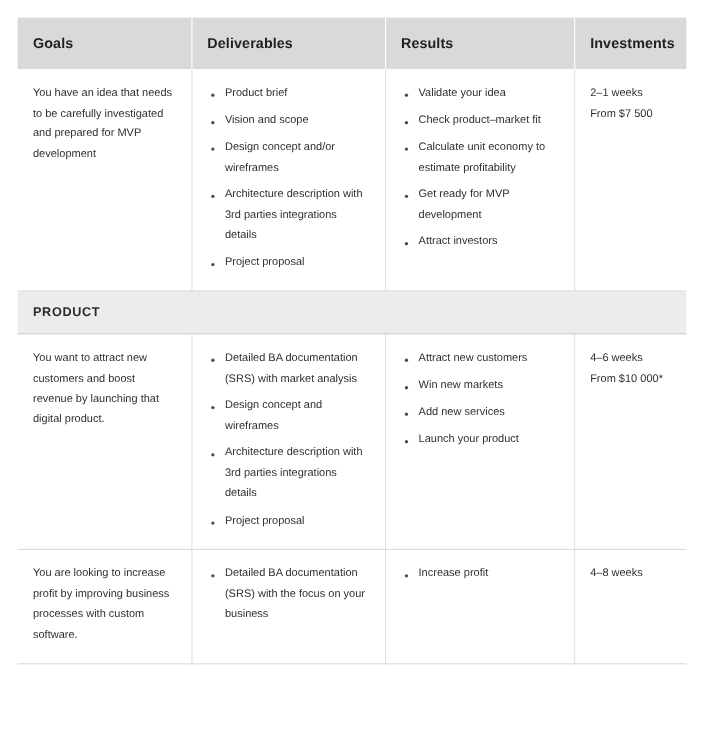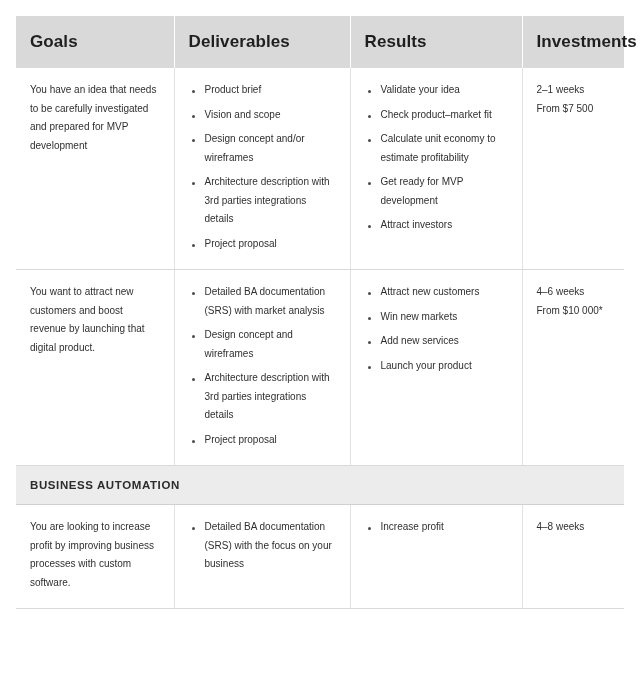--- a/index.html
+++ b/index.html
@@ -25,21 +25,21 @@
     table-layout: fixed;
   }
   table.pricing col.c-goals      { width: 158px; }
   table.pricing col.c-deliver    { width: 176px; }
   table.pricing col.c-results    { width: 172px; }
   table.pricing col.c-invest     { width: 102px; }
 
   thead th {
     background: #d9d9d9;
     text-align: left;
-    font-size: 17px;
+    font-size: 13px;
     font-weight: bold;
     color: #1f1f1f;
     padding: 16px 14px;
     border-right: 1px solid #ffffff;
     vertical-align: middle;
     letter-spacing: 0.1px;
   }
   thead th:last-child { border-right: none; }
 
   tr.section-row td {
@@ -134,20 +134,23 @@
             <li>Get ready for MVP development</li>
             <li>Attract investors</li>
           </ul>
         </td>
         <td class="cell">
           <span class="invest-line">2–1 weeks</span>
           <span class="invest-line">From $7 500</span>
         </td>
       </tr>
 
+      <tr class="section-row">
+        <td colspan="4">PRODUCT</td>
+      </tr>
       <tr class="content-row">
         <td class="cell">
           <p>You want to attract new customers and boost revenue by launching that digital product.</p>
         </td>
         <td class="cell">
           <ul class="bullets">
             <li>Detailed BA documentation (SRS) with market analysis</li>
             <li>Design concept and wireframes</li>
             <li>Architecture description with 3rd parties integrations details</li>
             <li>Project proposal</li>
@@ -160,23 +163,20 @@
             <li>Add new services</li>
             <li>Launch your product</li>
           </ul>
         </td>
         <td class="cell">
           <span class="invest-line">4–6 weeks</span>
           <span class="invest-line">From $10 000*</span>
         </td>
       </tr>
 
-      <tr class="section-row">
-        <td colspan="4">BUSINESS AUTOMATION</td>
-      </tr>
       <tr class="content-row last">
         <td class="cell">
           <p>You are looking to increase profit by improving business processes with custom software.</p>
         </td>
         <td class="cell">
           <ul class="bullets">
             <li>Detailed BA documentation (SRS) with the focus on your business</li>
 
           </ul>
         </td>

